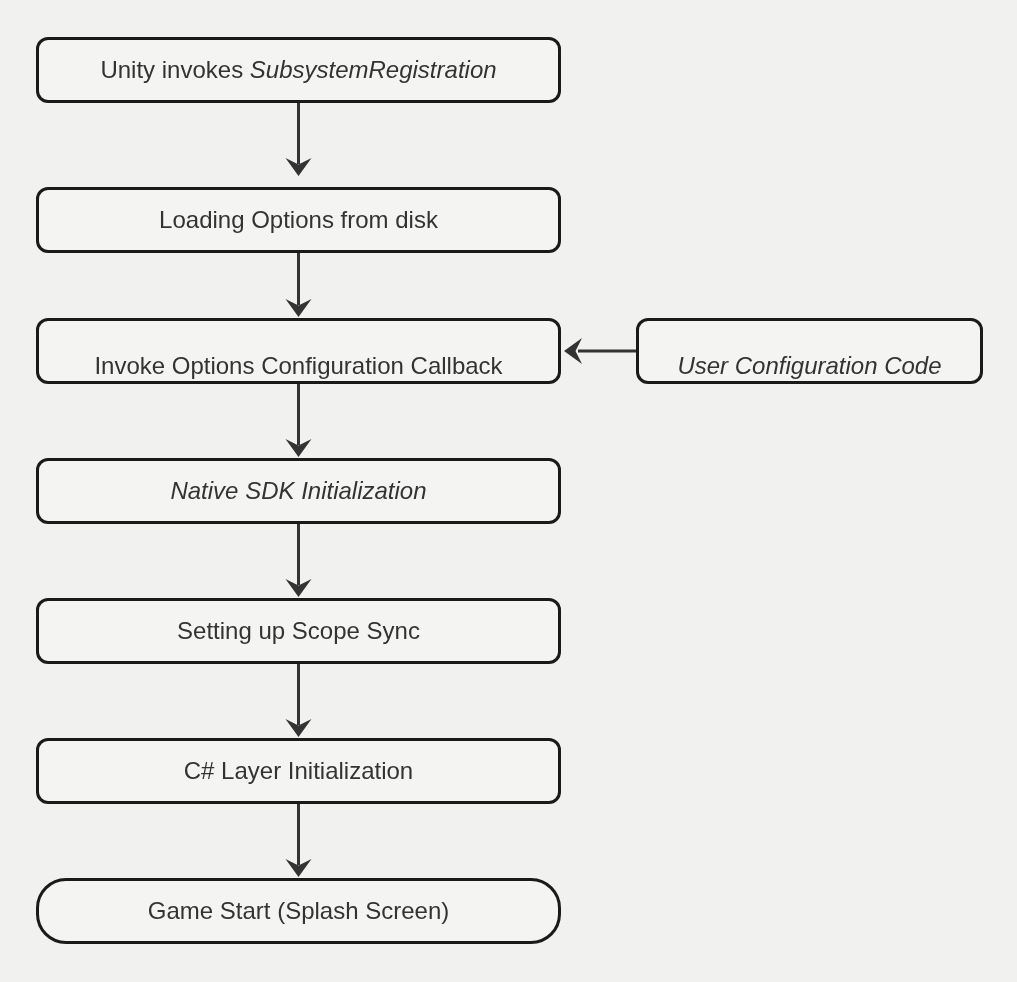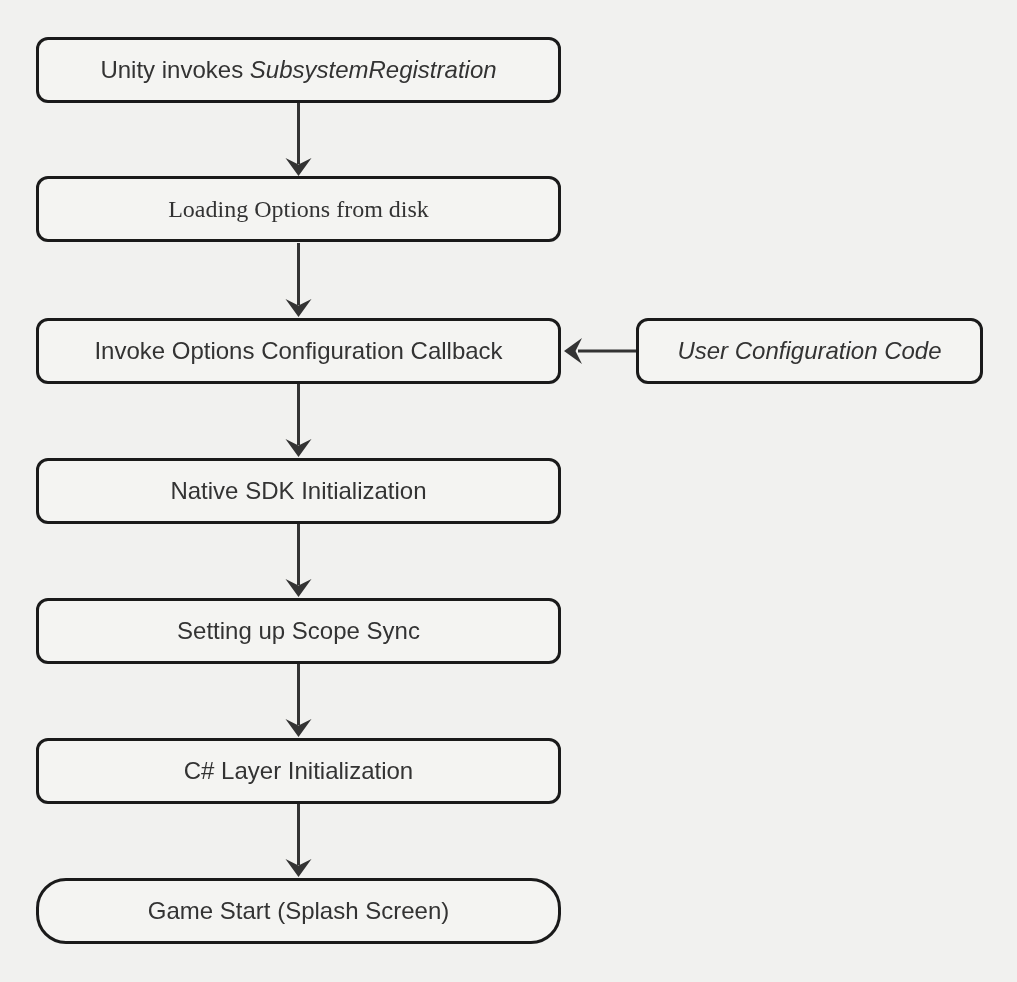--- a/index.html
+++ b/index.html
@@ -47,23 +47,23 @@
   }
   .node .node-label em {
     font-style: italic;
   }
   .node.side {
     left: 636px;
     width: 347px;
     font-style: italic;
   }
   .t0 { top: 37px; }
-  .t1 { top: 176px; font-family: Liberation Serif, serif; }
-  .t2 { top: 318px; }
-  .t3 { top: 458px; }
+  .t1 { top: 187px; }
+  .t2 { top: 318px; align-items: flex-end; }
+  .t3 { top: 458px; font-style: italic; }
   .t4 { top: 598px; }
   .t5 { top: 738px; }
   .t6 { top: 878px; border-radius: 30px; }
 </style>
 </head>
 <body>
 
 <div class="canvas">
 
   <svg class="edges-layer" width="1017" height="982" viewBox="0 0 1017 982">

